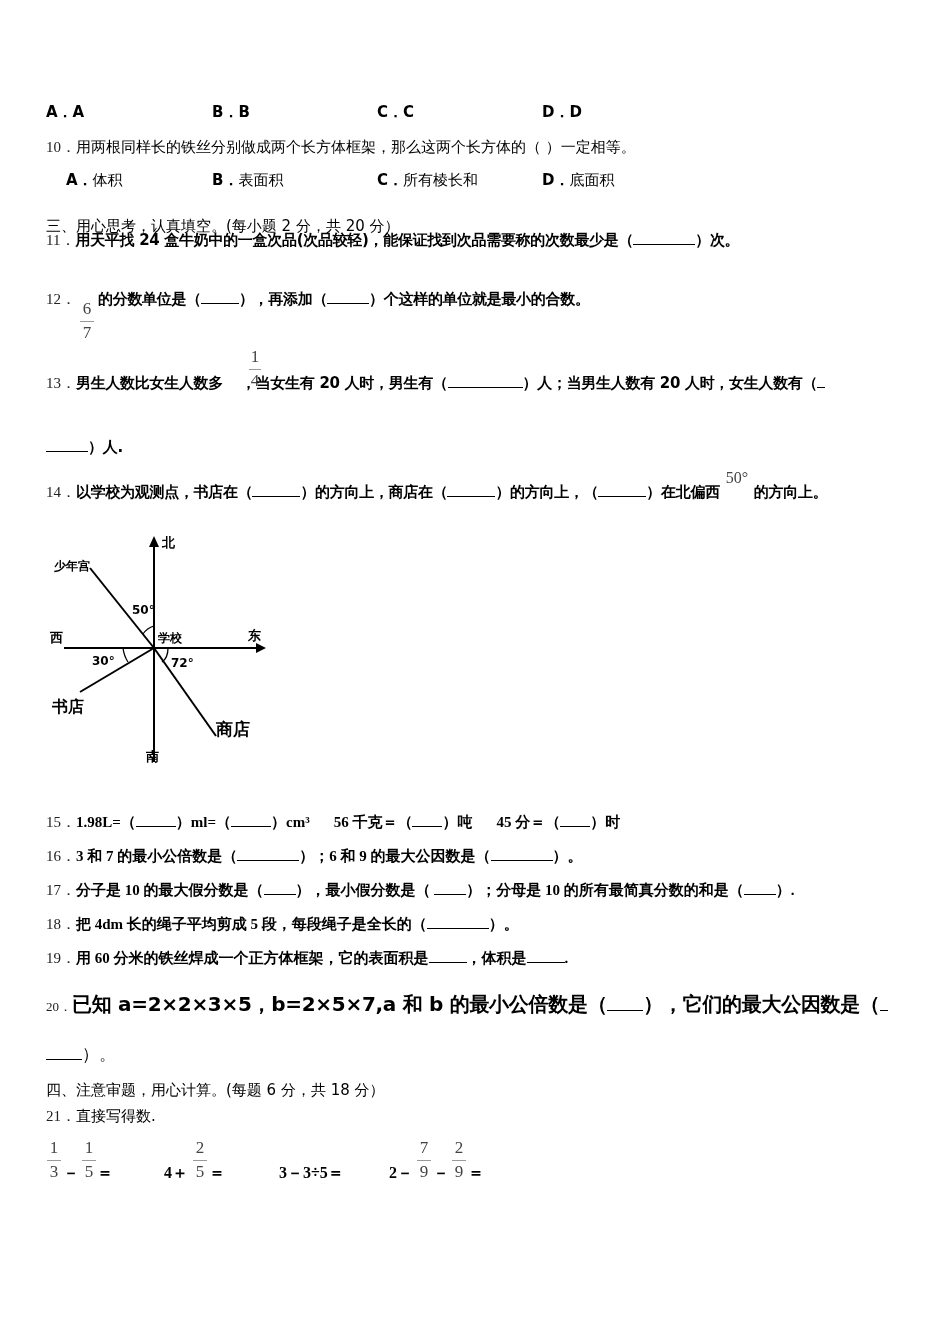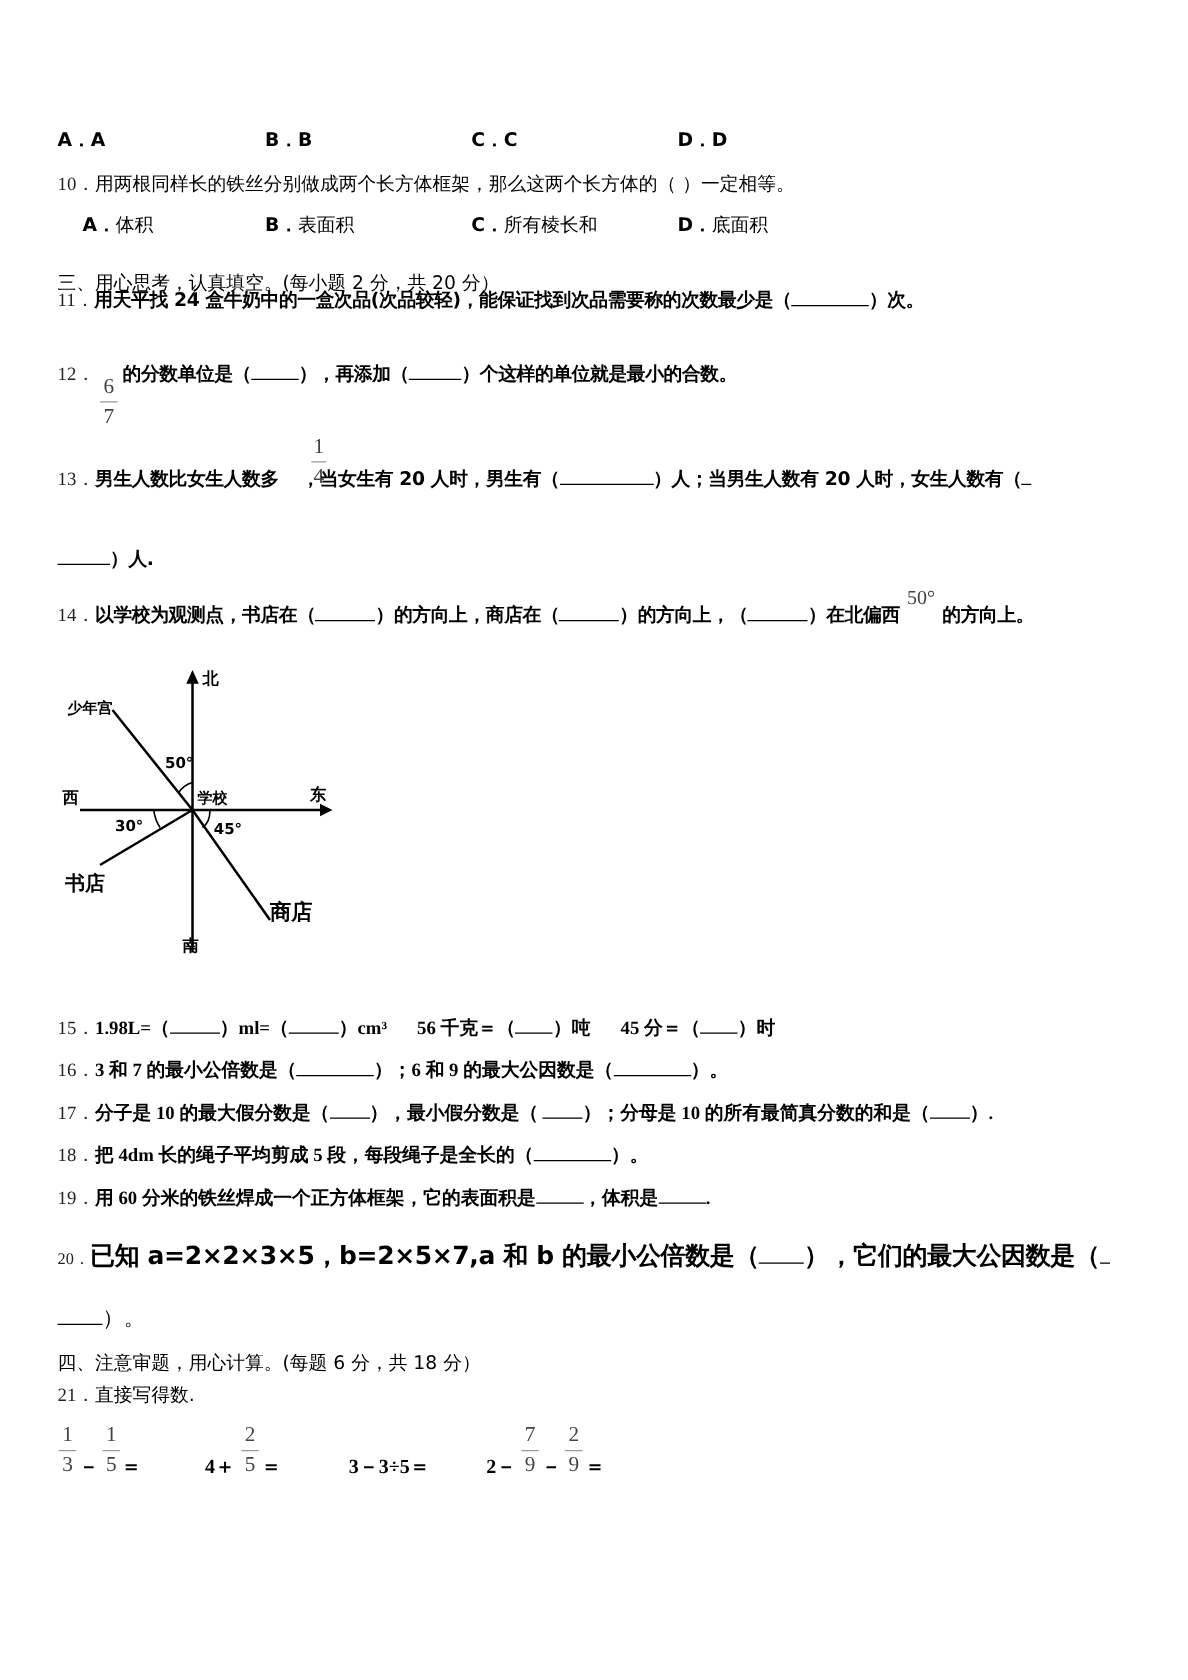--- a/index.html
+++ b/index.html
@@ -85,21 +85,21 @@
   <span class="abs" style="left:122px;top:6px;font-size:13px;font-weight:bold;font-family:'DejaVu Sans',sans-serif">北</span>
   <span class="abs" style="left:106px;top:220px;font-size:13px;font-weight:bold;font-family:'DejaVu Sans',sans-serif">南</span>
   <span class="abs" style="left:208px;top:99px;font-size:13px;font-weight:bold;font-family:'DejaVu Sans',sans-serif">东</span>
   <span class="abs" style="left:10px;top:101px;font-size:13px;font-weight:bold;font-family:'DejaVu Sans',sans-serif">西</span>
   <span class="abs" style="left:118px;top:102px;font-size:12px;font-weight:bold;font-family:'DejaVu Sans',sans-serif">学校</span>
   <span class="abs" style="left:14px;top:30px;font-size:12px;font-weight:bold;font-family:'DejaVu Sans',sans-serif">少年宫</span>
   <span class="abs" style="left:12px;top:169px;font-size:16px;font-weight:bold;font-family:Liberation Serif, serif">书店</span>
   <span class="abs" style="left:176px;top:190px;font-size:17px;font-weight:bold;font-family:'DejaVu Sans',sans-serif">商店</span>
   <span class="abs" style="left:92px;top:75px;font-size:12px;font-weight:bold;font-family:'DejaVu Sans',sans-serif">50°</span>
   <span class="abs" style="left:52px;top:126px;font-size:12px;font-weight:bold;font-family:'DejaVu Sans',sans-serif">30°</span>
-  <span class="abs" style="left:131px;top:128px;font-size:12px;font-weight:bold;font-family:'DejaVu Sans',sans-serif">45°</span>
+  <span class="abs" style="left:131px;top:128px;font-size:12px;font-weight:bold;font-family:'DejaVu Sans',sans-serif">72°</span>
 </div>
 
 <div class="abs" style="left:46px;top:812px;">
   <span class="num">15．</span><span class="b">1.98L=（</span><span class="blank" style="width:40px"></span><span class="b">）ml=（</span><span class="blank" style="width:40px"></span><span class="b">）cm³</span><span style="display:inline-block;width:24px"></span><span class="b">56 千克＝（</span><span class="blank" style="width:30px"></span><span class="b">）吨</span><span style="display:inline-block;width:24px"></span><span class="b">45 分＝（</span><span class="blank" style="width:30px"></span><span class="b">）时</span>
 </div>
 
 <div class="abs" style="left:46px;top:846px;">
   <span class="num">16．</span><span class="b">3 和 7 的最小公倍数是（</span><span class="blank" style="width:62px"></span><span class="b">）；6 和 9 的最大公因数是（</span><span class="blank" style="width:62px"></span><span class="b">）。</span>
 </div>
 

